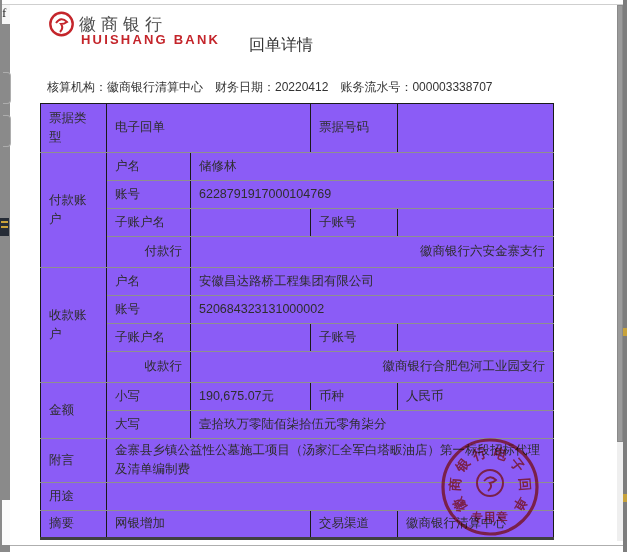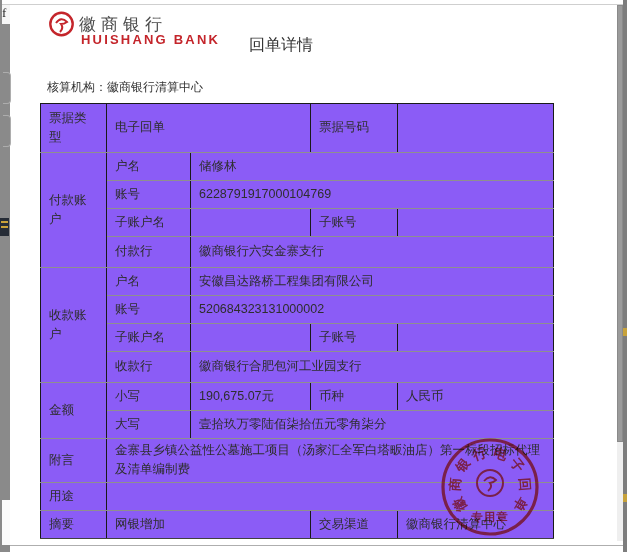--- a/index.html
+++ b/index.html
@@ -37,23 +37,23 @@
   
   table.receipt { position:absolute; left:40px; top:103px; width:513px; border-collapse:collapse; table-layout:fixed; background:#8b5cf6; }
   table.receipt td {
     border-left:1px solid #1a1a1a; border-right:1px solid #1a1a1a;
     border-top:1px solid #8f8f8f; border-bottom:1px solid #8f8f8f;
     font-size:12.5px; color:#2e2e2e; padding:2px 8px; vertical-align:middle;
     overflow:hidden; line-height:1.55;
   }
   table.receipt { border:1px solid #1a1a1a; }
   table.receipt tr:first-child td { border-top:1px solid #1a1a1a; }
-  table.receipt tr:last-child td { border-bottom:1px solid #404040;font-family:Liberation Serif, serif; }
+  table.receipt tr:last-child td { border-bottom:3px solid #404040;font-family:Liberation Serif, serif; }
   td.lblA { padding-right:16px; }
-  .h49{height:49px;} .h28{height:28px;} .h31{height:31px;} .h43{height:43px;}
+  .h49{height:49px;} .h28{height:28px;} .h31{height:31px;text-align:right;} .h43{height:43px;}
 
   
   .seal { position:absolute; left:434px; top:431px; width:112px; height:112px; z-index:4; opacity:.85; mix-blend-mode:multiply; }
   .seal svg { width:112px; height:112px; }
   .seal-ring-char { font-size:13.5px; font-weight:bold; fill:#d93a2c; text-anchor:middle; dominant-baseline:middle; font-family:"Liberation Sans",sans-serif; }
   .seal-bottom { font-size:11.5px; font-weight:bold; fill:#d93a2c; text-anchor:middle; letter-spacing:1px; font-family:"Liberation Sans",sans-serif; }
 </style>
 </head>
 <body>
 
@@ -62,20 +62,22 @@
     <circle cx="13.5" cy="13" r="11.2" fill="none" stroke="#c4252b" stroke-width="2.4"></circle>
     <path d="M8,12 q5,-7 11,-1 q-3,2 -6,2 q3,4 -1,8" fill="none" stroke="#c4252b" stroke-width="2"></path>
   </svg>
 </div>
 <div class="bank-cn">徽商银行</div>
 <div class="bank-en">HUISHANG BANK</div>
 <div class="page-title">回单详情</div>
 
 <div class="meta">
   <span>核算机构：徽商银行清算中心</span>
+  <span>财务日期：20220412</span>
+  <span>账务流水号：000003338707</span>
 </div>
 
 <table class="receipt">
   <colgroup>
       <col style="width:66px">
       <col style="width:84px">
       <col style="width:120px">
       <col style="width:87px">
       <col style="width:156px">
     </colgroup>

